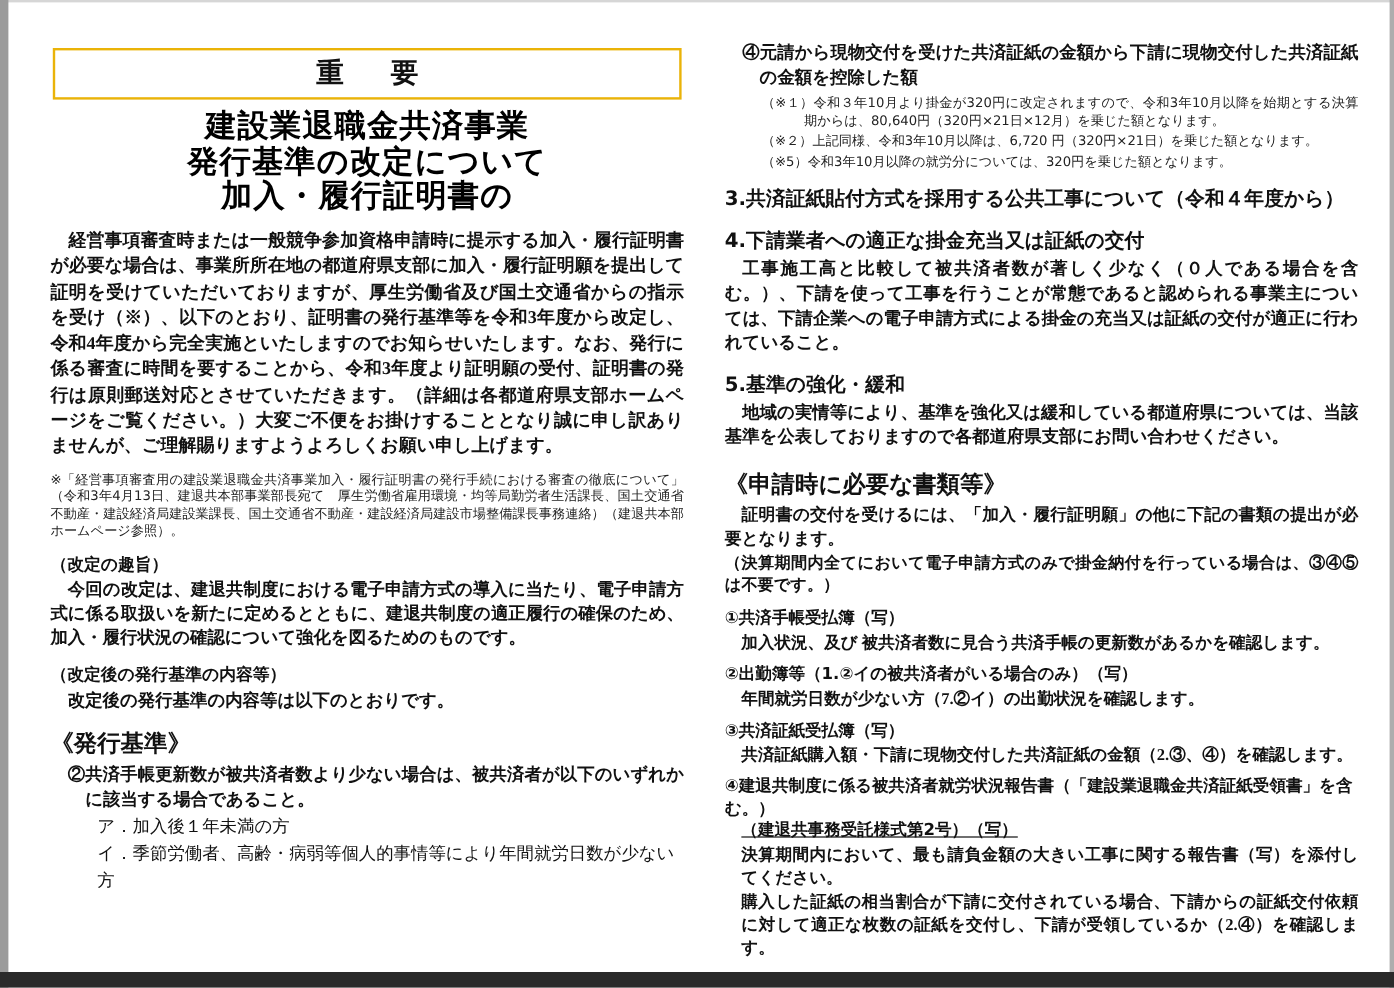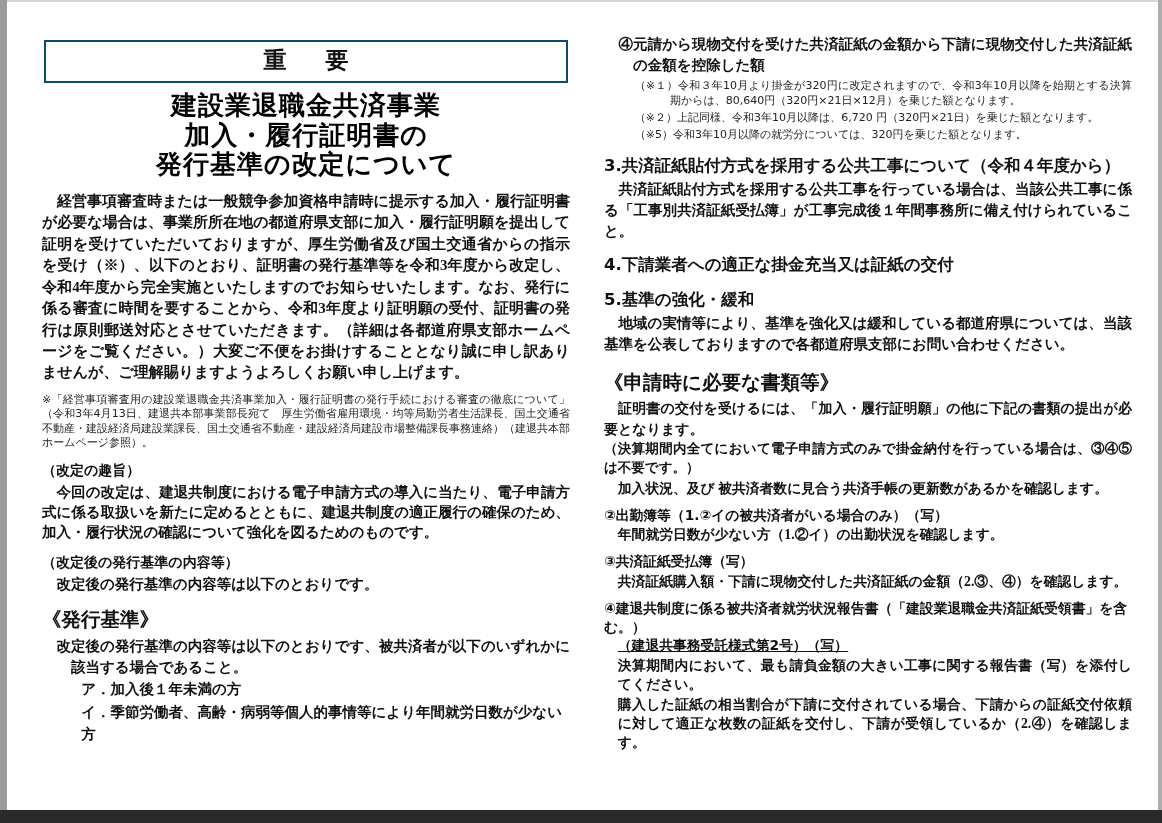--- a/index.html
+++ b/index.html
@@ -11,21 +11,21 @@
   
   .edge-left{position:absolute;left:0;top:0;bottom:0;width:7px;background:#9b9b9b;}
   .edge-right{position:absolute;right:0;top:0;bottom:0;width:4px;background:#adadad;}
   .edge-top{position:absolute;left:0;right:0;top:0;height:2px;background:#d6d6d6;}
   .edge-bottom{position:absolute;left:0;right:0;bottom:0;height:13px;background:#2a2a2a;z-index:5;}
 
   .col-left{position:absolute;left:42px;top:40px;width:528px;}
   .col-right{position:absolute;left:604px;top:34px;width:528px;}
 
   .banner{
-    border:2px solid #0c4a6e;margin:0 2px;text-align:center;
+    border:2px solid #eab308;margin:0 2px;text-align:center;
     font-size:23px;font-weight:bold;letter-spacing:0.35em;text-indent:0.35em;
     padding:3px 0 5px;
   }
   .main-title{
     margin-top:8px;text-align:center;font-weight:900;font-size:26px;
     line-height:1.14;letter-spacing:1px;color:#000;
     font-family:"DejaVu Sans","Liberation Sans",sans-serif;
   }
   .intro{
     margin-top:11px;font-size:15px;font-weight:bold;line-height:1.43;
@@ -40,21 +40,21 @@
 
   .big-head{font-weight:900;font-size:19.5px;margin-top:12px;font-family:"DejaVu Sans","Liberation Sans",sans-serif;}
   .sec-head{font-weight:bold;font-size:16.5px;margin-top:9px;font-family:"DejaVu Sans","Liberation Sans",sans-serif;}
   .sec-body{font-size:14.5px;font-weight:bold;line-height:1.42;text-indent:1em;text-align:justify;margin-top:2px;}
 
   .item{
     font-size:14.5px;font-weight:bold;line-height:1.45;margin-top:3px;
     padding-left:2em;text-indent:-1em;text-align:justify;
   }
   .sub-item{
-    font-size:14.5px;font-weight:bold;line-height:1.5;margin-top:1px;
+    font-size:14.5px;font-weight:normal;line-height:1.5;margin-top:1px;
     padding-left:2.7em;
   }
   .notes{margin-top:3px;}
   .note{
     font-size:11px;line-height:1.35;color:#222;margin-top:2px;
     font-family:"DejaVu Sans","Liberation Sans",sans-serif;
     padding-left:6em;text-indent:-3.2em;text-align:justify;
   }
 
   .cr .sec-head{font-size:16.5px;margin-top:13px;}
@@ -82,68 +82,69 @@
 <div class="edge-top"></div>
 <div class="edge-left"></div>
 <div class="edge-right"></div>
 <div class="edge-bottom"></div>
 
 <div class="col-left">
   <div class="banner">重　要</div>
 
   <div class="main-title">
     <div>建設業退職金共済事業</div>
+    <div>発行基準の改定について</div>
     <div>加入・履行証明書の</div>
-    <div>発行基準の改定について</div>
   </div>
 
   <div class="intro">経営事項審査時または一般競争参加資格申請時に提示する加入・履行証明書が必要な場合は、事業所所在地の都道府県支部に加入・履行証明願を提出して証明を受けていただいておりますが、厚生労働省及び国土交通省からの指示を受け（※）、以下のとおり、証明書の発行基準等を令和3年度から改定し、令和4年度から完全実施といたしますのでお知らせいたします。なお、発行に係る審査に時間を要することから、令和3年度より証明願の受付、証明書の発行は原則郵送対応とさせていただきます。（詳細は各都道府県支部ホームページをご覧ください。）大変ご不便をお掛けすることとなり誠に申し訳ありませんが、ご理解賜りますようよろしくお願い申し上げます。</div>
 
   <div class="footnote">※「経営事項審査用の建設業退職金共済事業加入・履行証明書の発行手続における審査の徹底について」（令和3年4月13日、建退共本部事業部長宛て　厚生労働省雇用環境・均等局勤労者生活課長、国土交通省不動産・建設経済局建設業課長、国土交通省不動産・建設経済局建設市場整備課長事務連絡）（建退共本部ホームページ参照）。</div>
 
   <div class="para-head">（改定の趣旨）</div>
   <div class="para-body">今回の改定は、建退共制度における電子申請方式の導入に当たり、電子申請方式に係る取扱いを新たに定めるとともに、建退共制度の適正履行の確保のため、加入・履行状況の確認について強化を図るためのものです。</div>
 
   <div class="para-head">（改定後の発行基準の内容等）</div>
   <div class="para-body">改定後の発行基準の内容等は以下のとおりです。</div>
 
   <div class="big-head">《発行基準》</div>
 
-  <div class="item">改定後の発行基準の内容等は以下のとおりです、被共済者が以下のいずれかに該当する場合であること。</div>
+  <div class="item">②共済手帳更新数が被共済者数より少ない場合は、被共済者が以下のいずれかに該当する場合であること。</div>
   <div class="sub-item">ア．加入後１年未満の方</div>
   <div class="sub-item">イ．季節労働者、高齢・病弱等個人的事情等により年間就労日数が少ない方</div>
 
 </div>
 
 <div class="col-right cr">
   <div class="item" style="margin-top:0;">④元請から現物交付を受けた共済証紙の金額から下請に現物交付した共済証紙の金額を控除した額</div>
   <div class="notes">
     <div class="note">（※１）令和３年10月より掛金が320円に改定されますので、令和3年10月以降を始期とする決算期からは、80,640円（320円×21日×12月）を乗じた額となります。</div>
     <div class="note">（※２）上記同様、令和3年10月以降は、6,720 円（320円×21日）を乗じた額となります。</div>
     <div class="note">（※5）令和3年10月以降の就労分については、320円を乗じた額となります。</div>
   </div>
 
   <div class="sec-head">3.共済証紙貼付方式を採用する公共工事について（令和４年度から）</div>
-  <div class="sec-body">共済証紙貼付方式を採用する公共工事を行っている場合は、当該公共工事に係る「工事別共済証紙受払簿」が工事完成後１年間事務所に備え付けられていること。</div>
 
   <div class="sec-head">4.下請業者への適正な掛金充当又は証紙の交付</div>
+  <div class="sec-body">工事施工高と比較して被共済者数が著しく少なく（０人である場合を含む。）、下請を使って工事を行うことが常態であると認められる事業主については、下請企業への電子申請方式による掛金の充当又は証紙の交付が適正に行われていること。</div>
 
   <div class="sec-head">5.基準の強化・緩和</div>
   <div class="sec-body">地域の実情等により、基準を強化又は緩和している都道府県については、当該基準を公表しておりますので各都道府県支部にお問い合わせください。</div>
 
   <div class="big-head" style="margin-top:15px;">《申請時に必要な書類等》</div>
   <div class="doc-intro" style="margin-top:3px;">証明書の交付を受けるには、「加入・履行証明願」の他に下記の書類の提出が必要となります。</div>
   <div class="doc-intro2">（決算期間内全てにおいて電子申請方式のみで掛金納付を行っている場合は、③④⑤は不要です。）</div>
 
   <div>
+    <div class="doc-title">①共済手帳受払簿（写）</div>
     <div class="doc-body">加入状況、及び 被共済者数に見合う共済手帳の更新数があるかを確認します。</div>
   </div>
   <div>
     <div class="doc-title">②出勤簿等（1.②イの被共済者がいる場合のみ）（写）</div>
-    <div class="doc-body">年間就労日数が少ない方（1.②イ）の出勤状況を確認します。</div>
+    <div class="doc-body">年間就労日数が少ない方（7.②イ）の出勤状況を確認します。</div>
   </div>
   <div>
     <div class="doc-title">③共済証紙受払簿（写）</div>
     <div class="doc-body">共済証紙購入額・下請に現物交付した共済証紙の金額（2.③、④）を確認します。</div>
   </div>
   <div>
     <div class="doc-title">④建退共制度に係る被共済者就労状況報告書（「建設業退職金共済証紙受領書」を含む。）</div>
     <div class="doc-title2">（建退共事務受託様式第2号）（写）</div>
     <div class="doc-body">決算期間内において、最も請負金額の大きい工事に関する報告書（写）を添付してください。</div>
     <div class="doc-body">購入した証紙の相当割合が下請に交付されている場合、下請からの証紙交付依頼に対して適正な枚数の証紙を交付し、下請が受領しているか（2.④）を確認します。</div>

